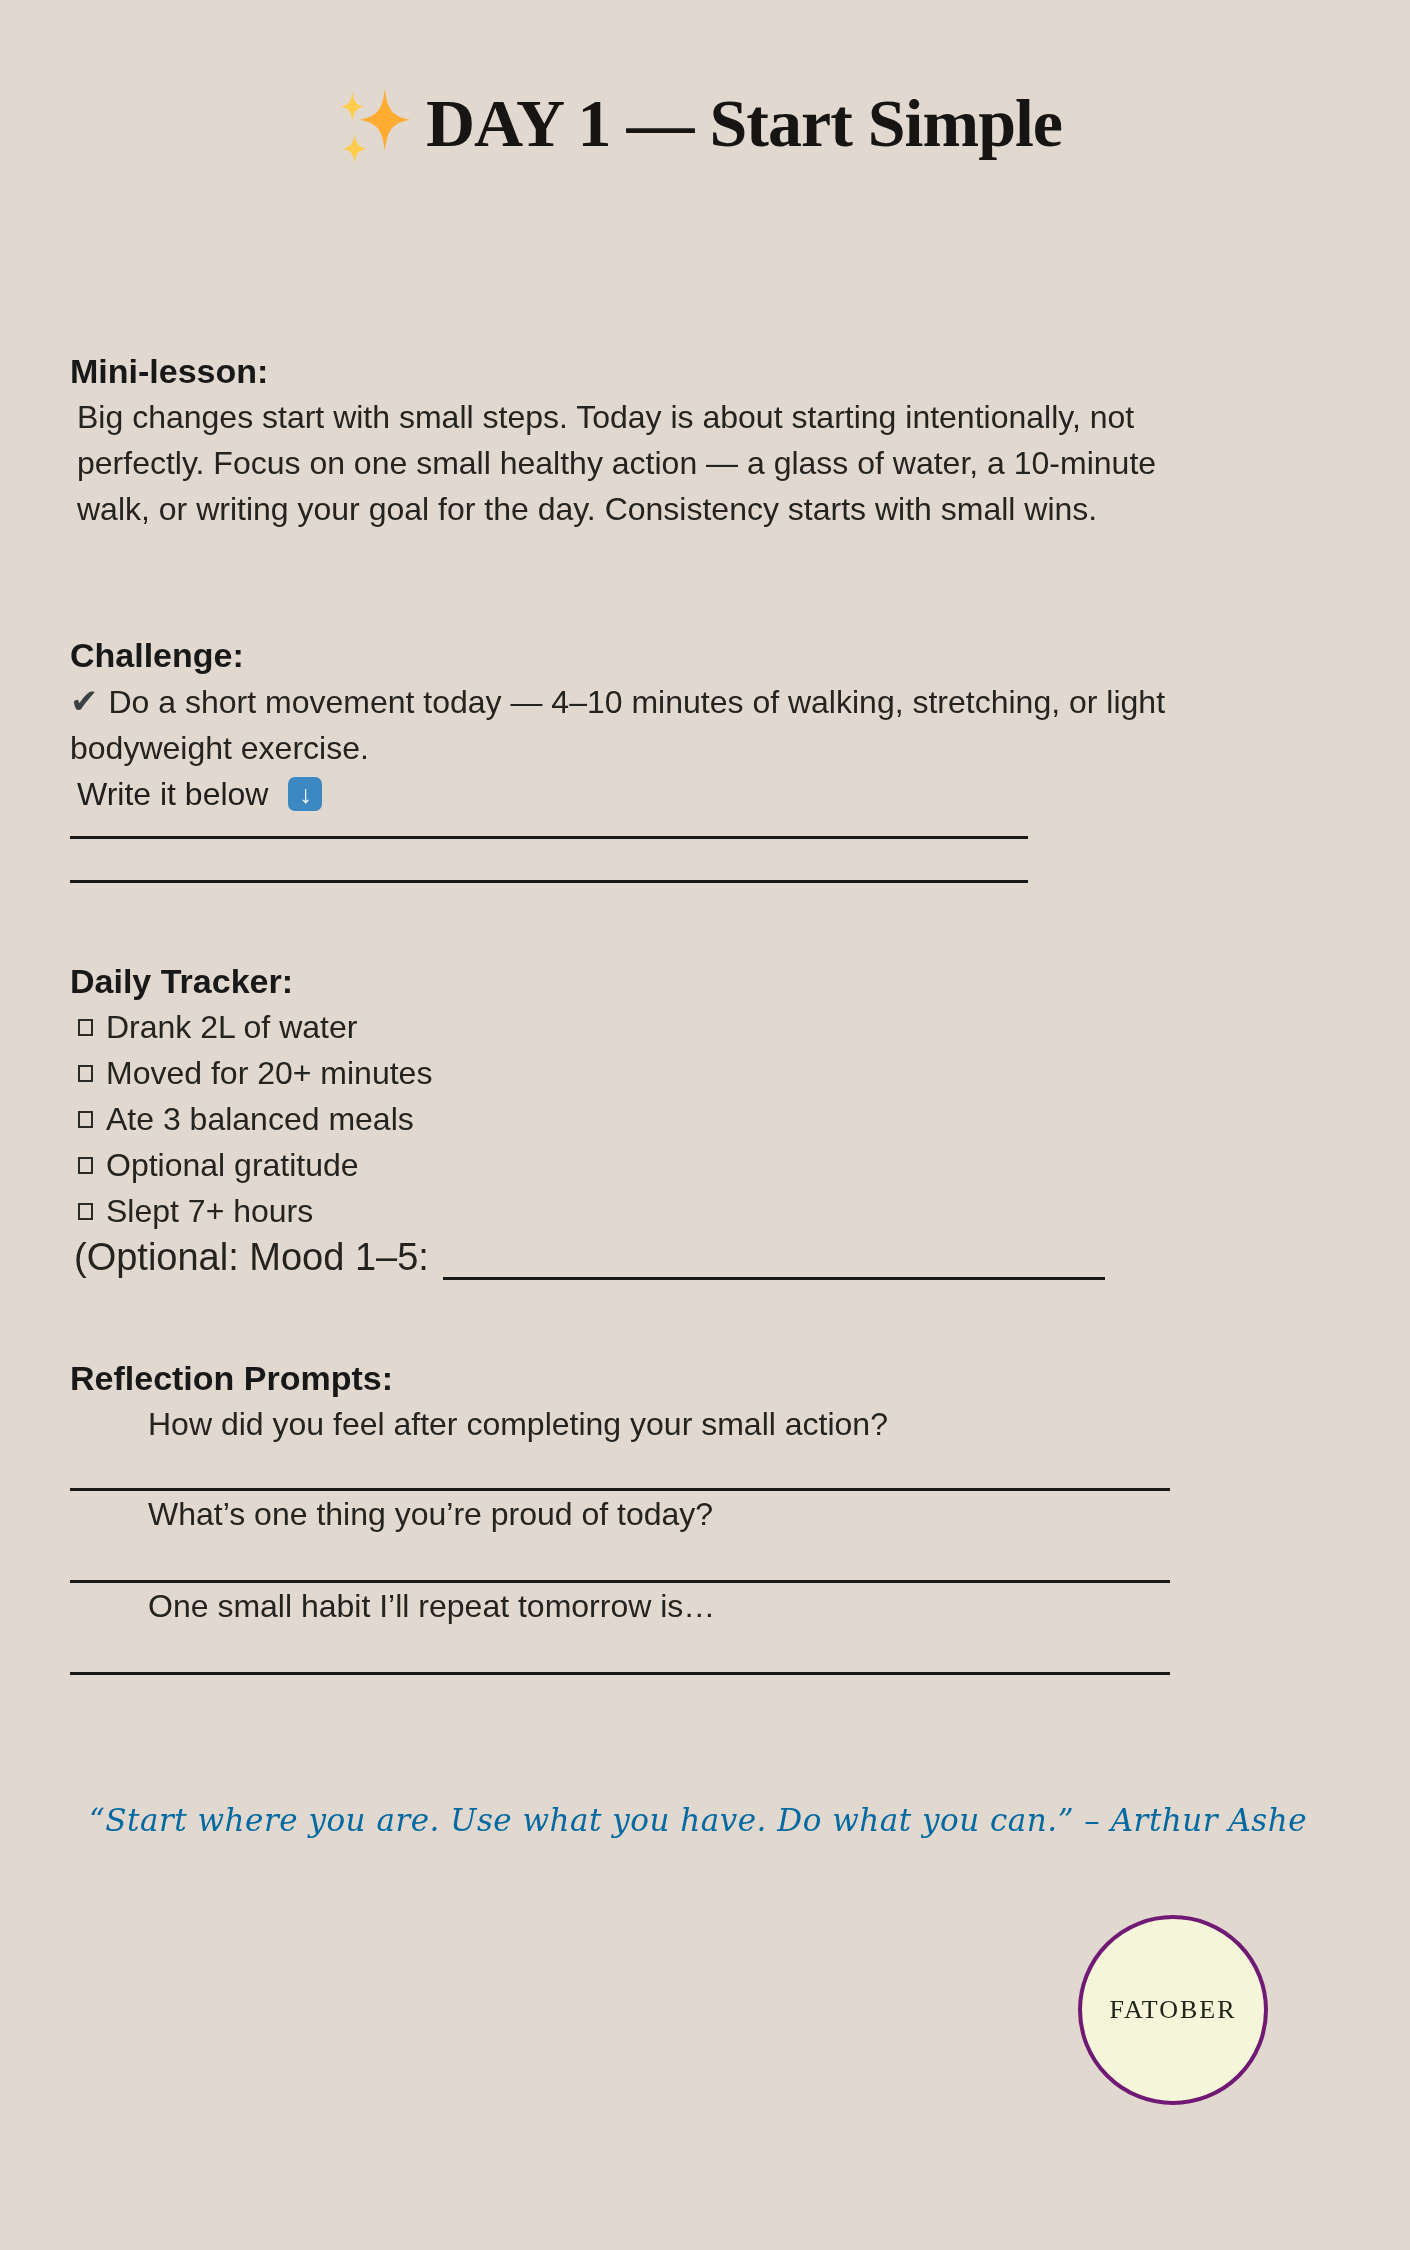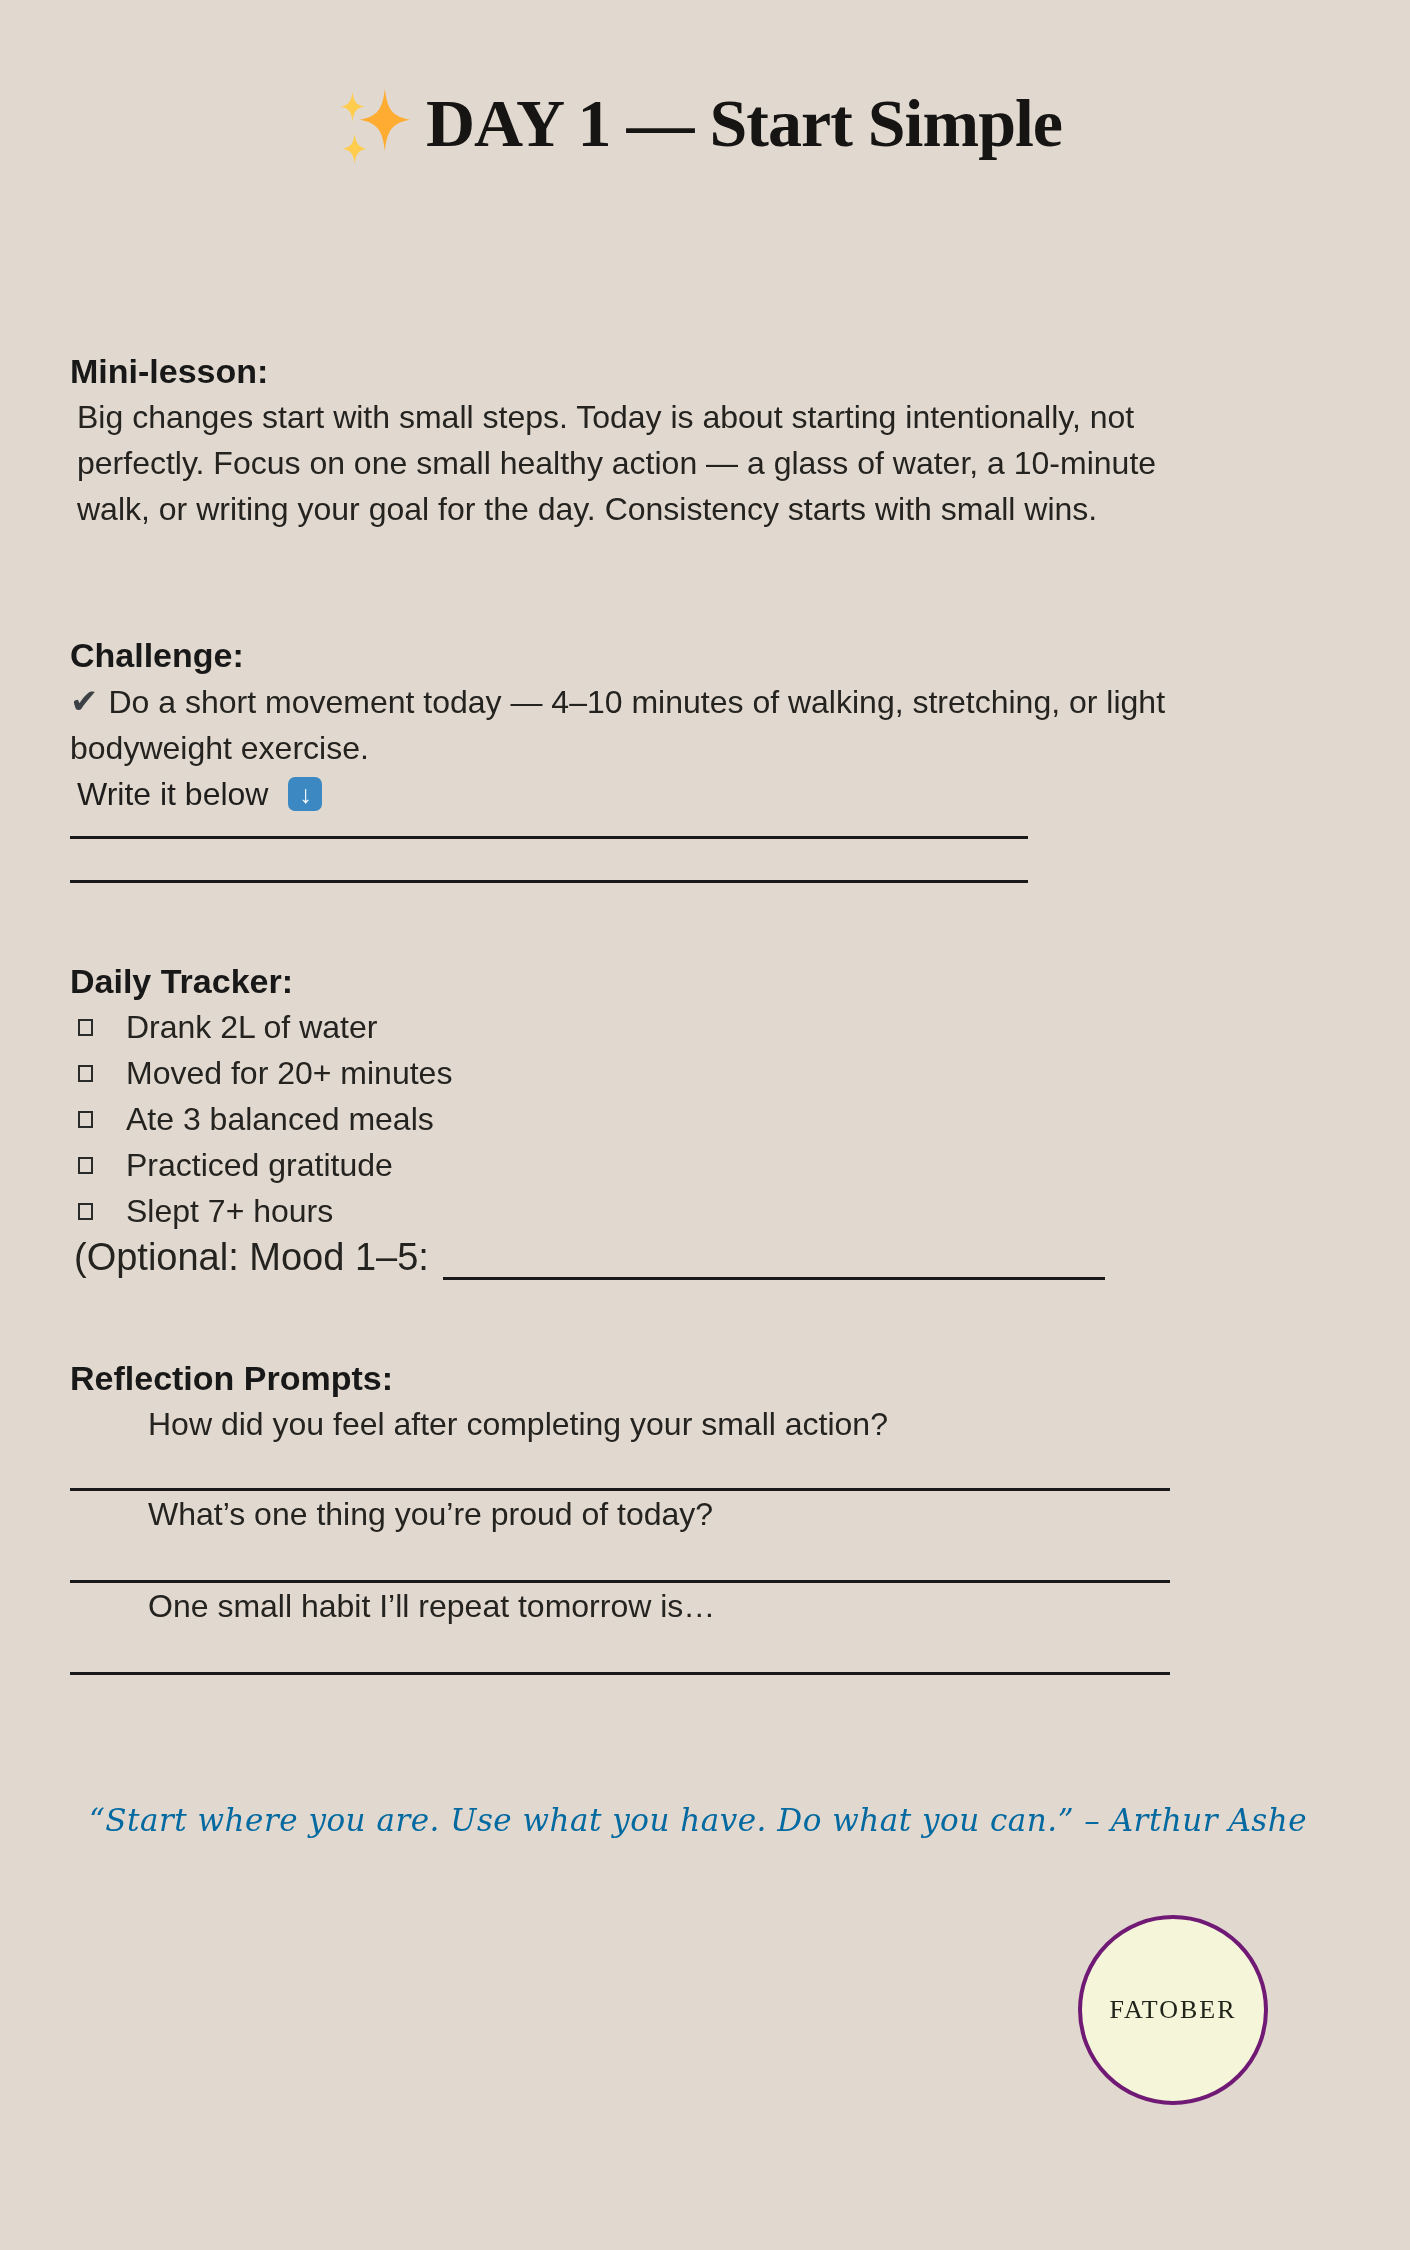--- a/index.html
+++ b/index.html
@@ -91,21 +91,20 @@
   .write-line.second { height: 44px; }
 
   
   .tracker { top: 958px; }
   .tracker-item {
     display: flex;
     align-items: center;
     font-size: 32px;
     line-height: 46px;
     color: #242320;
-    gap: 20px;
   }
   .checkbox {
     display: inline-block;
     width: 15px; height: 17px;
     border: 2.5px solid #2a2a28;
     margin: 0 13px 0 8px;
     flex: 0 0 auto;
   }
   .mood-row {
     display: flex;
@@ -214,21 +213,21 @@
     <div class="tracker-item">
       <span class="checkbox"></span>
       <span>Moved for 20+ minutes</span>
     </div>
     <div class="tracker-item">
       <span class="checkbox"></span>
       <span>Ate 3 balanced meals</span>
     </div>
     <div class="tracker-item">
       <span class="checkbox"></span>
-      <span>Practiced gratitude</span>
+      <span>Optional gratitude</span>
     </div>
     <div class="tracker-item">
       <span class="checkbox"></span>
       <span>Slept 7+ hours</span>
     </div>
     <div class="mood-row">
       <span>(Optional: Mood 1–5:</span>
       <span class="mood-line"></span>
     </div>
   </section>

